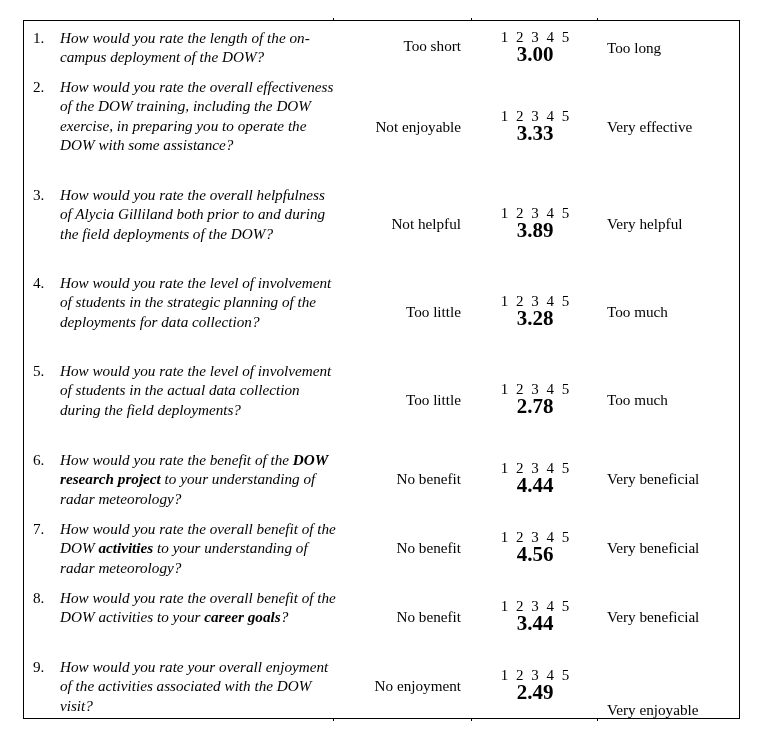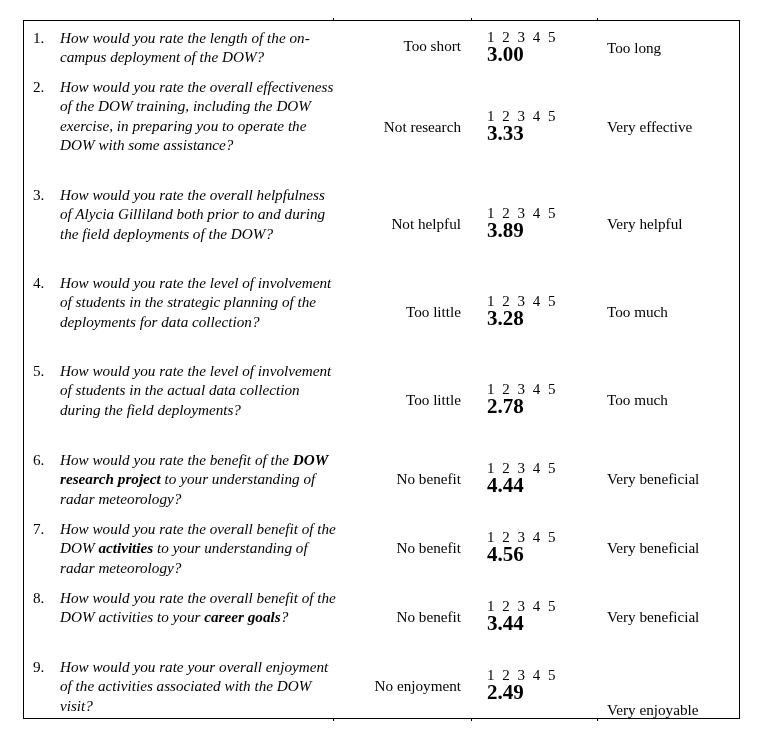--- a/index.html
+++ b/index.html
@@ -54,21 +54,21 @@
       position: absolute;
       right: 278px;
       white-space: nowrap;
       text-align: right;
       line-height: 19px;
     }
     .scale {
       position: absolute;
       left: 463px;
       width: 96px;
-      text-align: left;
+      text-align: center;
     }
     .scale-nums {
       display: block;
       word-spacing: 4px;
       line-height: 18px;
       font-size: 15px;
     }
     .scale-mean {
       display: block;
       font-weight: bold;
@@ -101,21 +101,21 @@
     <span class="scale" style="top:0px;">
       <span class="scale-nums">1 2 3 4 5</span>
       <span class="scale-mean">3.00</span>
     </span>
     <span class="high-label" style="top:10px;">Too long</span>
   </div>
 
   <div class="row" style="top:56px;">
     <span class="q-num">2.</span>
     <span class="q-text"><span>How would you rate the overall effectiveness of the DOW training, including the DOW exercise, in preparing you to operate the DOW with some assistance?</span></span>
-    <span class="low-label" style="top:40px;">Not research</span>
+    <span class="low-label" style="top:40px;">Not enjoyable</span>
     <span class="scale" style="top:30px;">
       <span class="scale-nums">1 2 3 4 5</span>
       <span class="scale-mean">3.33</span>
     </span>
     <span class="high-label" style="top:40px;">Very effective</span>
   </div>
 
   <div class="row" style="top:164px;">
     <span class="q-num">3.</span>
     <span class="q-text"><span>How would you rate the overall helpfulness of Alycia Gilliland both prior to and during the field deployments of the DOW?</span></span>

